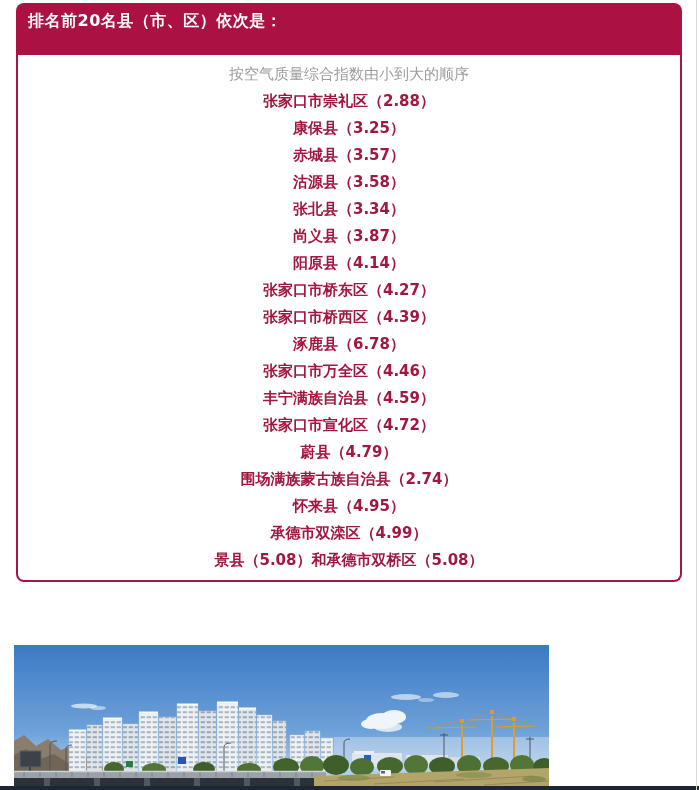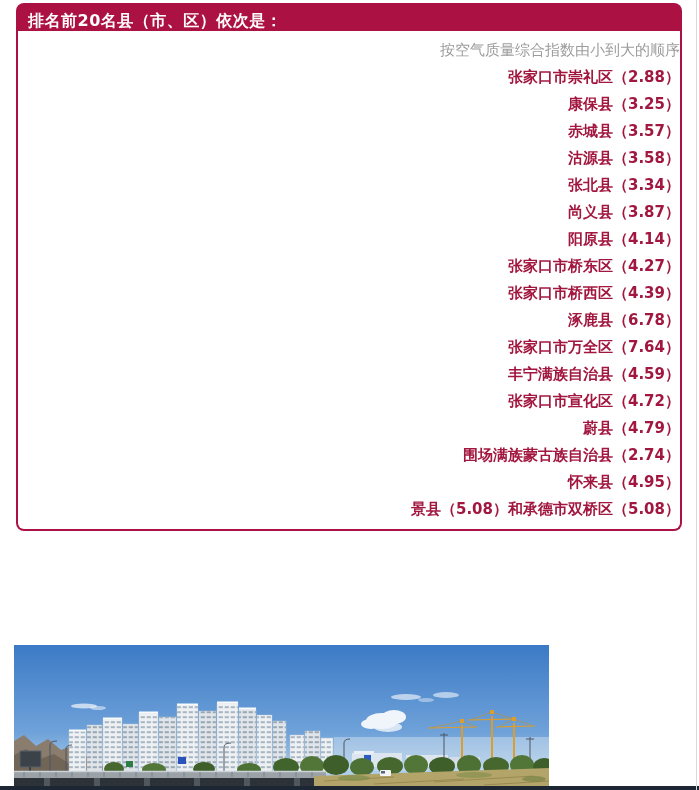--- a/index.html
+++ b/index.html
@@ -10,33 +10,33 @@
   }
   .right-edge {
     position:absolute; top:0; right:2px; width:1px; height:790px;
     background:#d9d9d9;
   }
   
   .panel { position:absolute; left:16px; top:3px; width:666px; }
   .panel-header {
     background:#ac1144; color:#ffffff;
     font-size:16px; font-weight:bold;
-    height:28px; line-height:36px;
+    height:52px; line-height:36px;
     padding:0 12px; box-sizing:border-box;
     border-radius:8px 8px 0 0;
     letter-spacing:0.5px;
   }
   .panel-body {
     border:2px solid #ac1144; border-top:none;
     border-radius:0 0 8px 8px;
     padding:6px 0 6px 0;
     background:#ffffff;
   }
   .row {
-    text-align:right; line-height:27px; font-size:15px;
+    text-align:center; line-height:27px; font-size:15px;
     font-weight:bold; color:#a2173f; white-space:nowrap;
   }
   .row.subtitle { color:#9c9c9c; font-weight:normal; }
   
   .photo {
     position:absolute; left:14px; top:645px; width:535px; height:141px;
     overflow:hidden;
   }
   .photo svg { display:block; }
   
@@ -55,26 +55,27 @@
     <div class="row">张家口市崇礼区（2.88）</div>
     <div class="row">康保县（3.25）</div>
     <div class="row">赤城县（3.57）</div>
     <div class="row">沽源县（3.58）</div>
     <div class="row">张北县（3.34）</div>
     <div class="row">尚义县（3.87）</div>
     <div class="row">阳原县（4.14）</div>
     <div class="row">张家口市桥东区（4.27）</div>
     <div class="row">张家口市桥西区（4.39）</div>
     <div class="row">涿鹿县（6.78）</div>
-    <div class="row">张家口市万全区（7.64）</div>
+    <div class="row">张家口市万全区（4.46）</div>
     <div class="row">丰宁满族自治县（4.59）</div>
     <div class="row">张家口市宣化区（4.72）</div>
     <div class="row">蔚县（4.79）</div>
     <div class="row">围场满族蒙古族自治县（2.74）</div>
     <div class="row">怀来县（4.95）</div>
+    <div class="row">承德市双滦区（4.99）</div>
     <div class="row">景县（5.08）和承德市双桥区（5.08）</div>
   </div>
 </div>
 
 <div class="photo" role="img" aria-label="City skyline photo: white high-rise apartment towers, construction tower cranes, green trees, elevated road bridge, tan grassland, blue sky with clouds, mountains at far left">
   <svg width="535" height="141" viewBox="0 0 535 141" xmlns="http://www.w3.org/2000/svg">
     <defs>
       <linearGradient id="sky" x1="0" y1="0" x2="0" y2="1">
         <stop offset="0" stop-color="#3c7ac6"></stop>
         <stop offset="0.65" stop-color="#6fa2d9"></stop>

